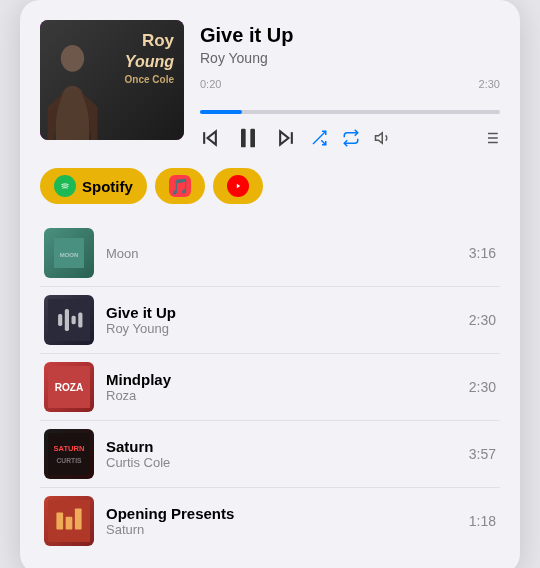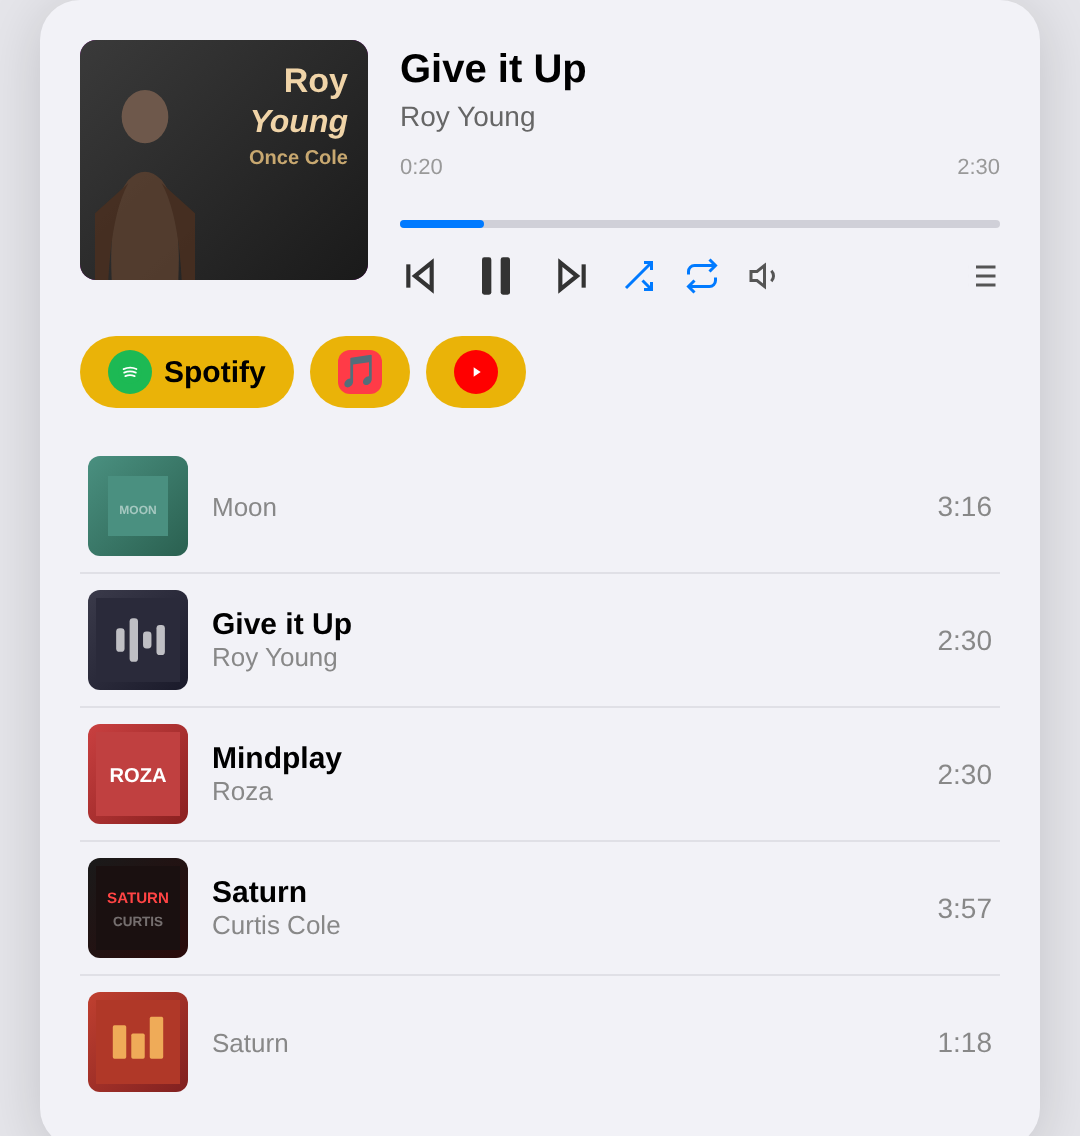--- a/index.html
+++ b/index.html
@@ -420,19 +420,20 @@
         <div class="thumb-inner">
           <svg width="50" height="50" viewBox="0 0 50 50">
             <rect width="50" height="50" fill="#b03828"></rect>
             <rect x="10" y="15" width="8" height="20" fill="rgba(255,200,100,0.8)" rx="1"></rect>
             <rect x="21" y="20" width="8" height="15" fill="rgba(255,200,100,0.8)" rx="1"></rect>
             <rect x="32" y="10" width="8" height="25" fill="rgba(255,200,100,0.8)" rx="1"></rect>
           </svg>
         </div>
       </div>
       <div class="playlist-meta">
+        <div class="playlist-title">Opening Presents</div>
         <div class="playlist-artist">Saturn</div>
       </div>
       <div class="playlist-duration">1:18</div>
     </div>
   </div>
 
 </div>
 
 </body></html>

